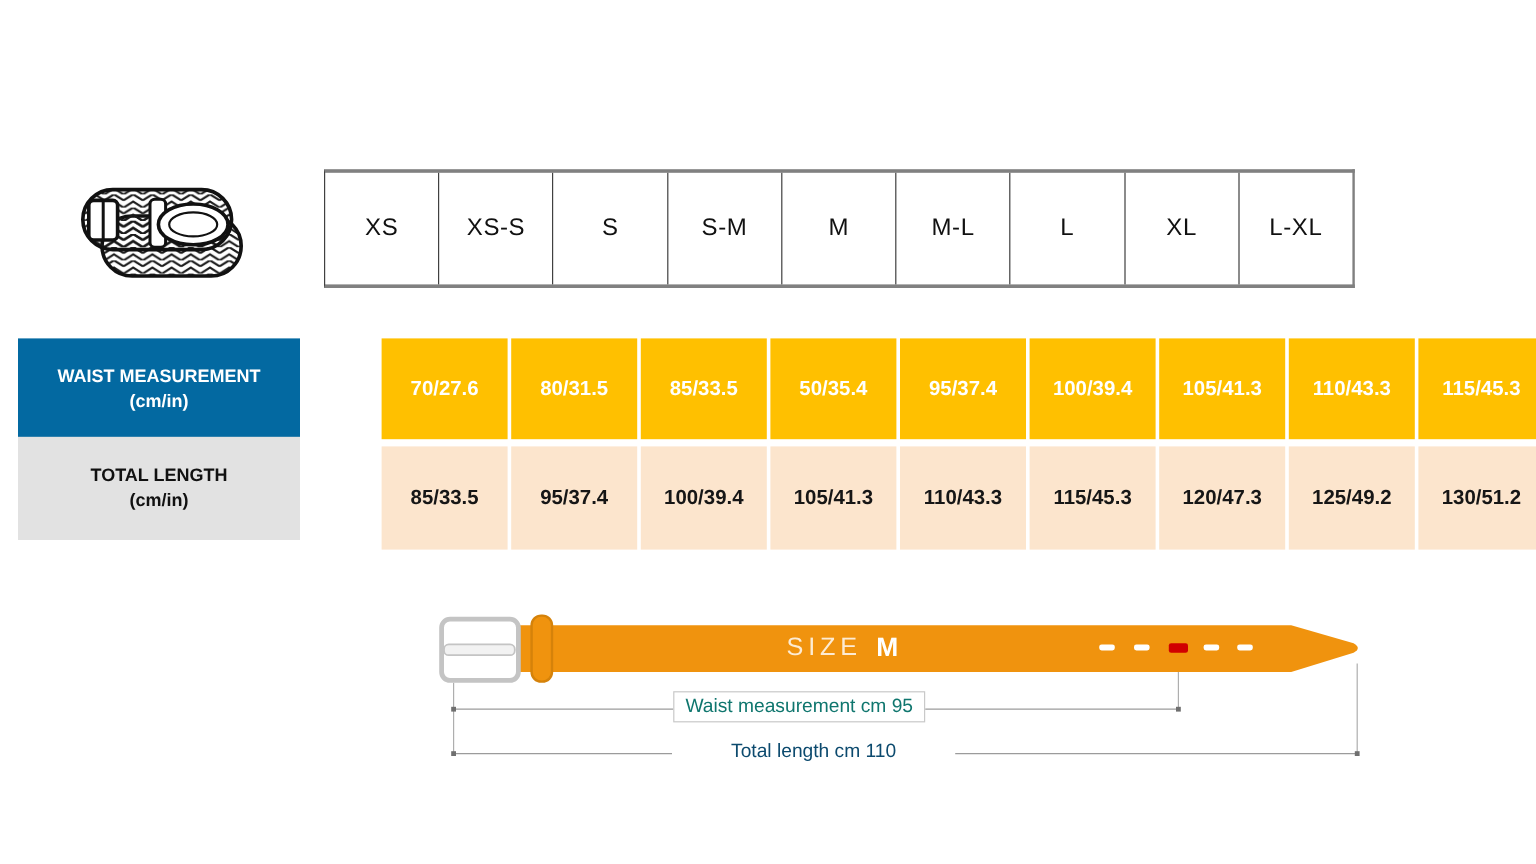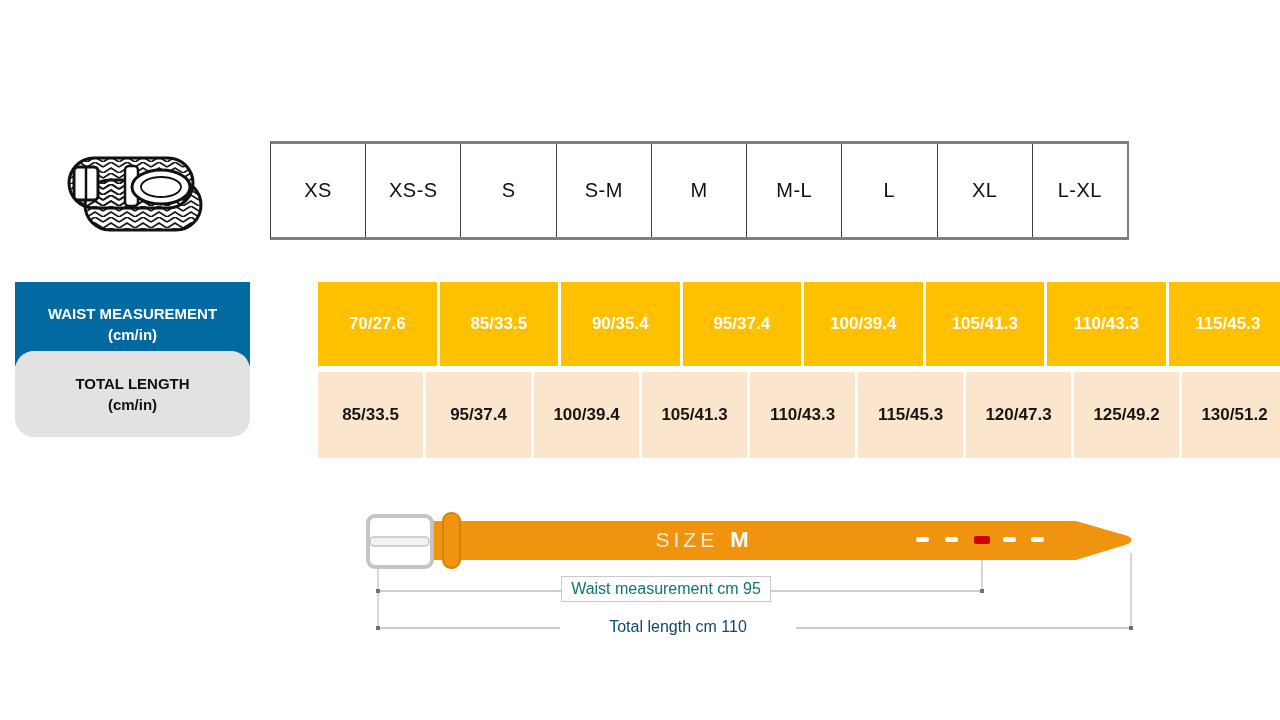--- a/index.html
+++ b/index.html
@@ -26,21 +26,21 @@
   }
   .size-cell:last-child{border-right:none;}
 
   
   .row-label{
     position:absolute;left:15px;width:235px;
     display:flex;flex-direction:column;align-items:center;justify-content:center;
     font-weight:bold;text-align:center;line-height:1.4;font-size:15px;
   }
   .row-label.waist{top:282px;height:84px;background:#0369a1;color:#ffffff;}
-  .row-label.total{top:351px;height:86px;background:#e2e2e2;color:#111111;border-radius:19px;}
+  .row-label.total{top:364px;height:86px;background:#e2e2e2;color:#111111;}
 
   
   .data-row{
     position:absolute;left:270px;width:969px;display:flex;gap:3px;margin-left:48px;
   }
   .data-row.waist{top:282px;height:84px;}
   .data-row.total{top:372px;height:86px;}
   .data-cell{
     flex:1;display:flex;align-items:center;justify-content:center;
     font-weight:bold;font-size:17px;
@@ -107,22 +107,23 @@
     <div class="size-cell">XL</div>
     <div class="size-cell">L-XL</div>
   </div>
 
   <div class="row-label waist">
     <span>WAIST MEASUREMENT</span>
     <span>(cm/in)</span>
   </div>
   <div class="data-row waist">
     <div class="data-cell">70/27.6</div>
+    <div class="data-cell">80/31.5</div>
     <div class="data-cell">85/33.5</div>
-    <div class="data-cell">90/35.4</div>
+    <div class="data-cell">50/35.4</div>
     <div class="data-cell">95/37.4</div>
     <div class="data-cell">100/39.4</div>
     <div class="data-cell">105/41.3</div>
     <div class="data-cell">110/43.3</div>
     <div class="data-cell">115/45.3</div>
   </div>
 
   <div class="row-label total">
     <span>TOTAL LENGTH</span>
     <span>(cm/in)</span>

